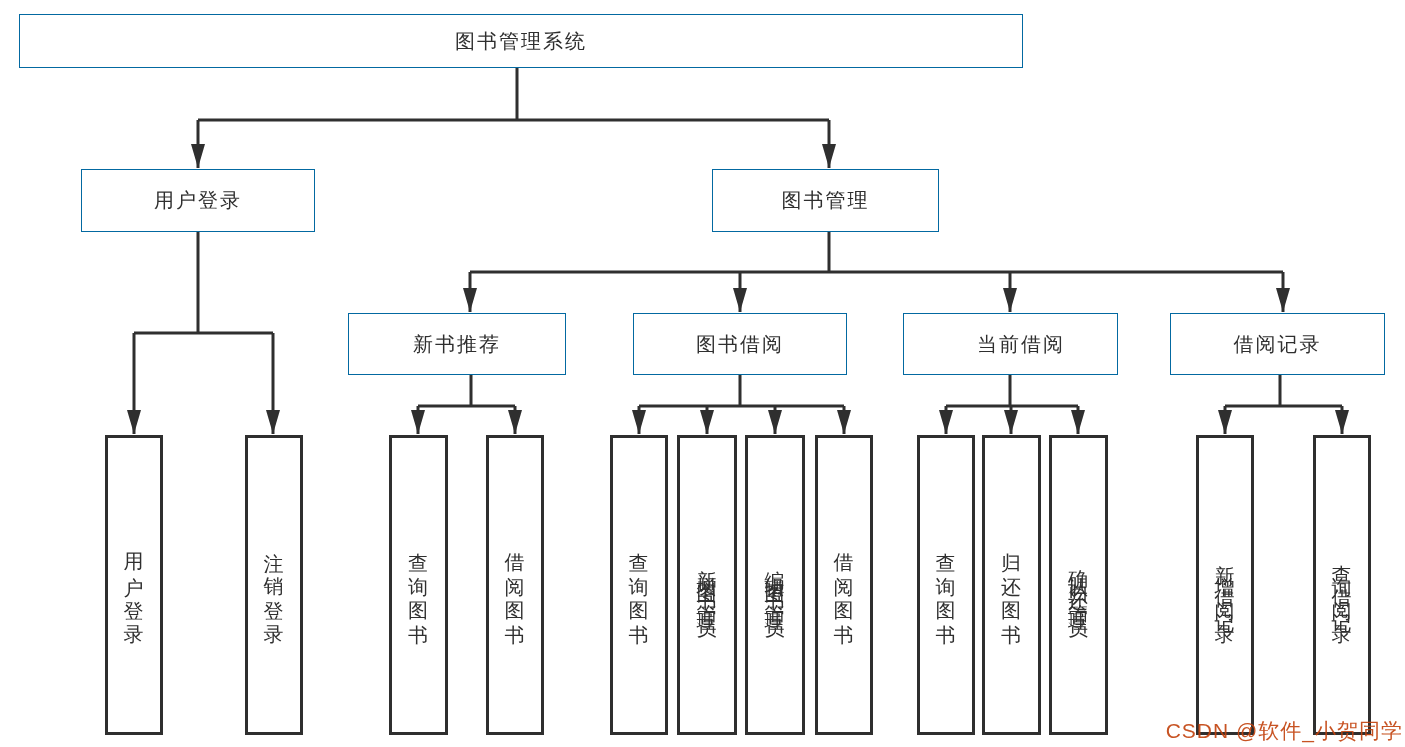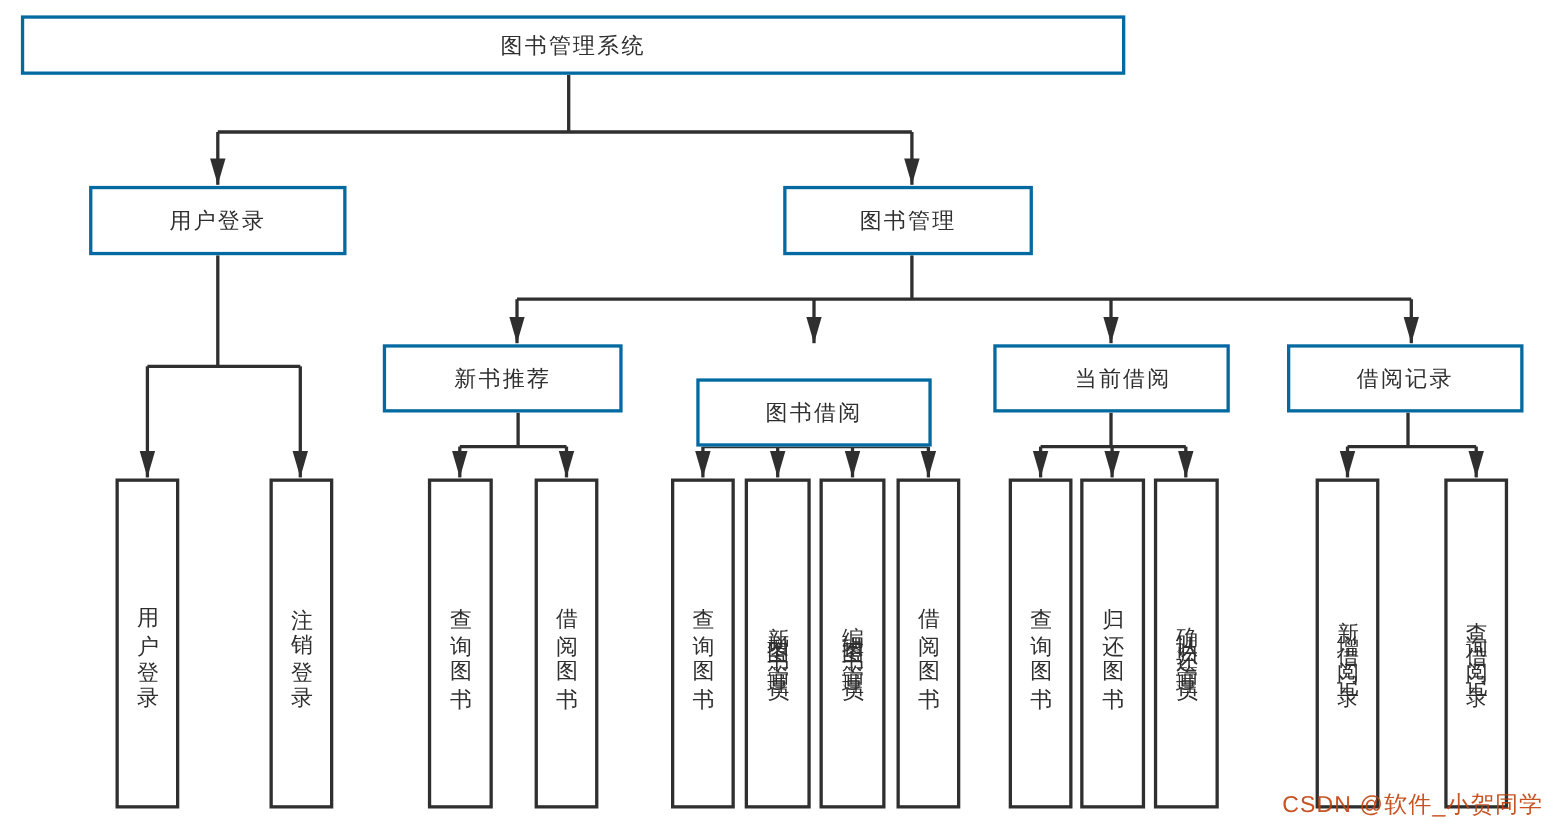--- a/index.html
+++ b/index.html
@@ -13,21 +13,21 @@
   }
   .connectors {
     position: absolute;
     left: 0; top: 0;
     z-index: 0;
   }
   .node {
     position: absolute;
     box-sizing: border-box;
     background: #ffffff;
-    border: 3px solid #0369a1;
+    border: 1px solid #0369a1;
     display: flex;
     align-items: center;
     justify-content: center;
     font-size: 20px;
     color: #2f2f2f;
     letter-spacing: 2px;
     z-index: 1;
   }
   .leaf {
     position: absolute;
@@ -110,21 +110,21 @@
     <line x1="1225" y1="406" x2="1225" y2="434" stroke="#2f2f2f" stroke-width="3" marker-end="url(#ah)"></line>
     <line x1="1342" y1="406" x2="1342" y2="434" stroke="#2f2f2f" stroke-width="3" marker-end="url(#ah)"></line>
   </svg>
 
   <div class="node" style="left:19px; top:14px; width:1004px; height:54px;">图书管理系统</div>
 
   <div class="node" style="left:81px; top:169px; width:234px; height:63px;">用户登录</div>
   <div class="node" style="left:712px; top:169px; width:227px; height:63px;">图书管理</div>
 
   <div class="node" style="left:348px; top:313px; width:218px; height:62px;">新书推荐</div>
-  <div class="node" style="left:633px; top:313px; width:214px; height:62px;margin-top:31px;">图书借阅</div>
+  <div class="node" style="left:633px; top:313px; width:214px; height:62px;">图书借阅</div>
   <div class="node" style="left:903px; top:313px; width:215px; height:62px;padding-left:21px;">当前借阅</div>
   <div class="node" style="left:1170px; top:313px; width:215px; height:62px;">借阅记录</div>
 
   <div class="leaf ls-4" style="left:105px; width:58px;">
     <span>用户登录</span>
   </div>
   <div class="leaf ls-4" style="left:245px; width:58px;">
     <span>注销登录</span>
   </div>
 

